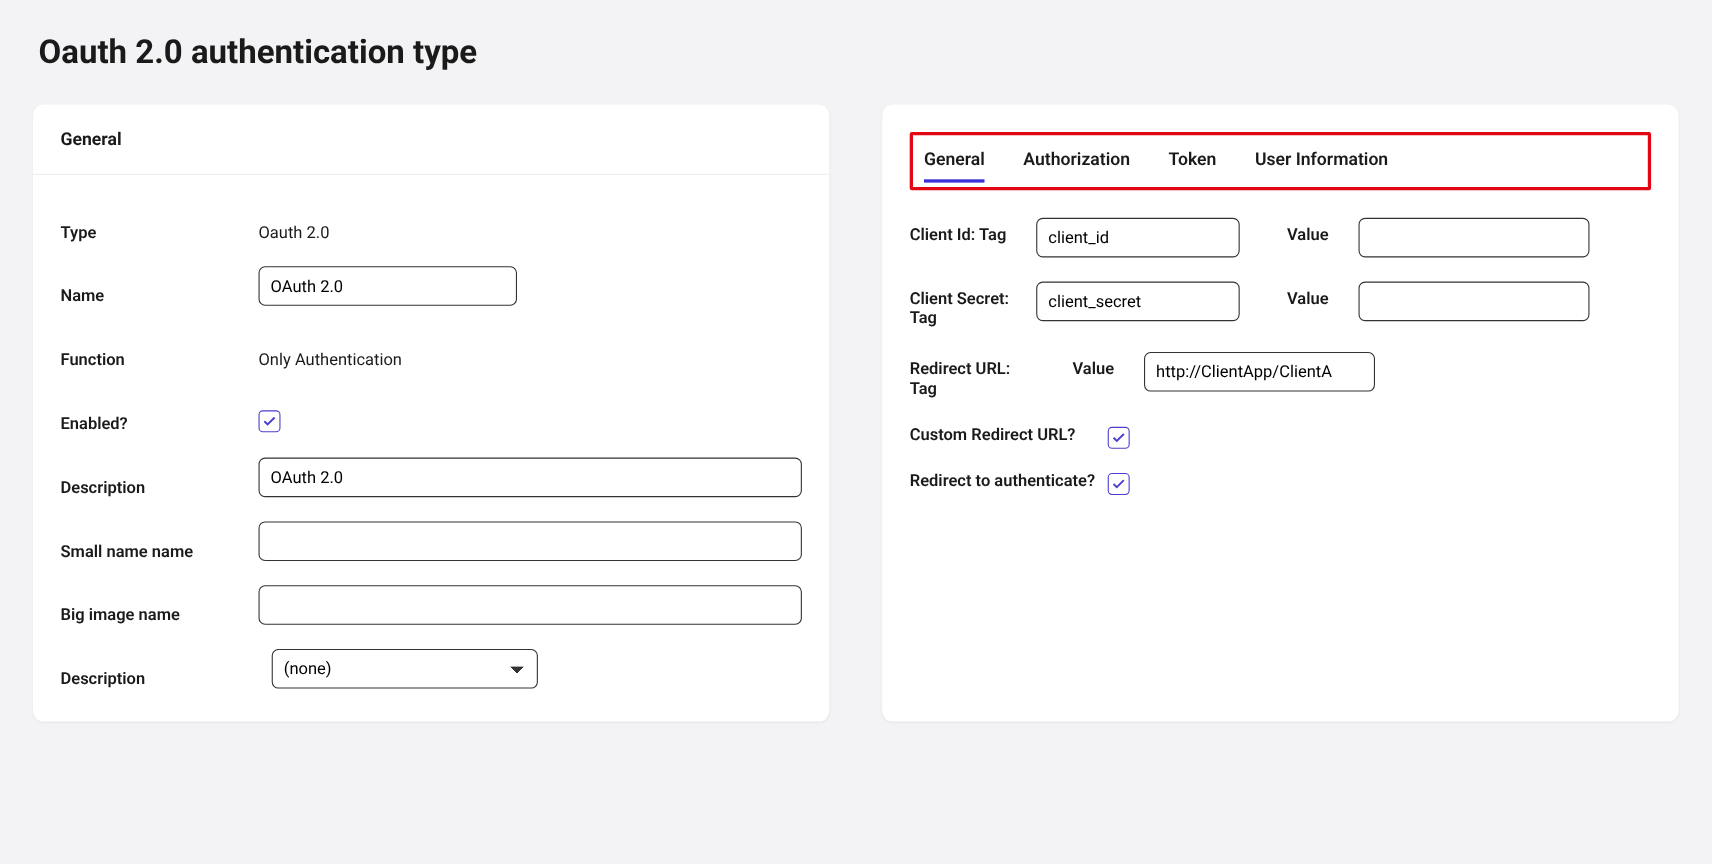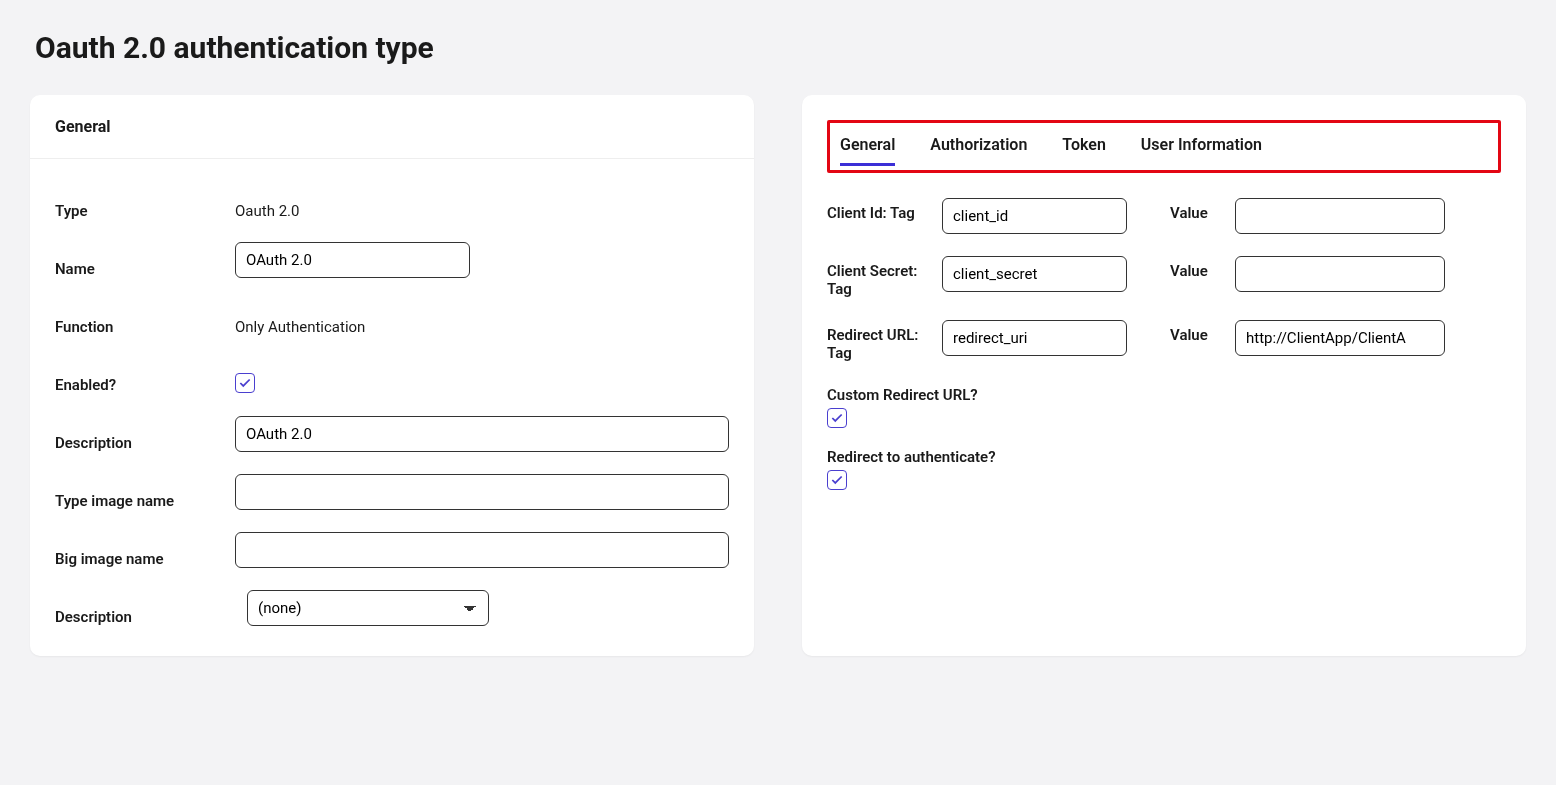--- a/index.html
+++ b/index.html
@@ -159,21 +159,20 @@
     top: 50%;
     transform: translateY(-50%);
     height: 14px;
     background: #f00;
     border-radius: 2px;
   }
   .config-check-row {
     display: flex;
     align-items: flex-start;
     margin-bottom: 18px;
-    flex-direction: column;
   }
   .config-check-row .lbl {
     width: 180px;
     font-weight: 600;
     padding-top: 2px;
     font-size: 15px;
   }
 </style>
 </head>
 <body>
@@ -215,21 +214,21 @@
       </div>
 
       <div class="form-row">
         <label>Description</label>
         <div class="control">
           <input type="text" value="OAuth 2.0" style="">
         </div>
       </div>
 
       <div class="form-row">
-        <label>Type image name</label>
+        <label>Small name name</label>
         <div class="control">
           <input type="text" value="" style="">
         </div>
       </div>
 
       <div class="form-row">
         <label>Big image name</label>
         <div class="control">
           <input type="text" value="" style="">
         </div>
@@ -266,21 +265,20 @@
 
       <div class="config-row">
         <div class="lbl-left">Client Secret: Tag</div>
         <input type="text" value="client_secret" style="">
         <div class="lbl-value">Value</div>
         <input type="text" class="value-input redacted" value="" style="">
       </div>
 
       <div class="config-row">
         <div class="lbl-left">Redirect URL: Tag</div>
-        <input type="text" value="redirect_uri" style="">
         <div class="lbl-value">Value</div>
         <input type="text" class="value-input" value="http://ClientApp/ClientA" style="">
       </div>
 
       <div class="config-check-row">
         <div class="lbl">Custom Redirect URL?</div>
         <span class="checkbox">
           <svg viewBox="0 0 24 24">
               <path fill="none" stroke="#4a3fcf" stroke-width="3" d="M4 12l5 5L20 6"></path>
             </svg>

